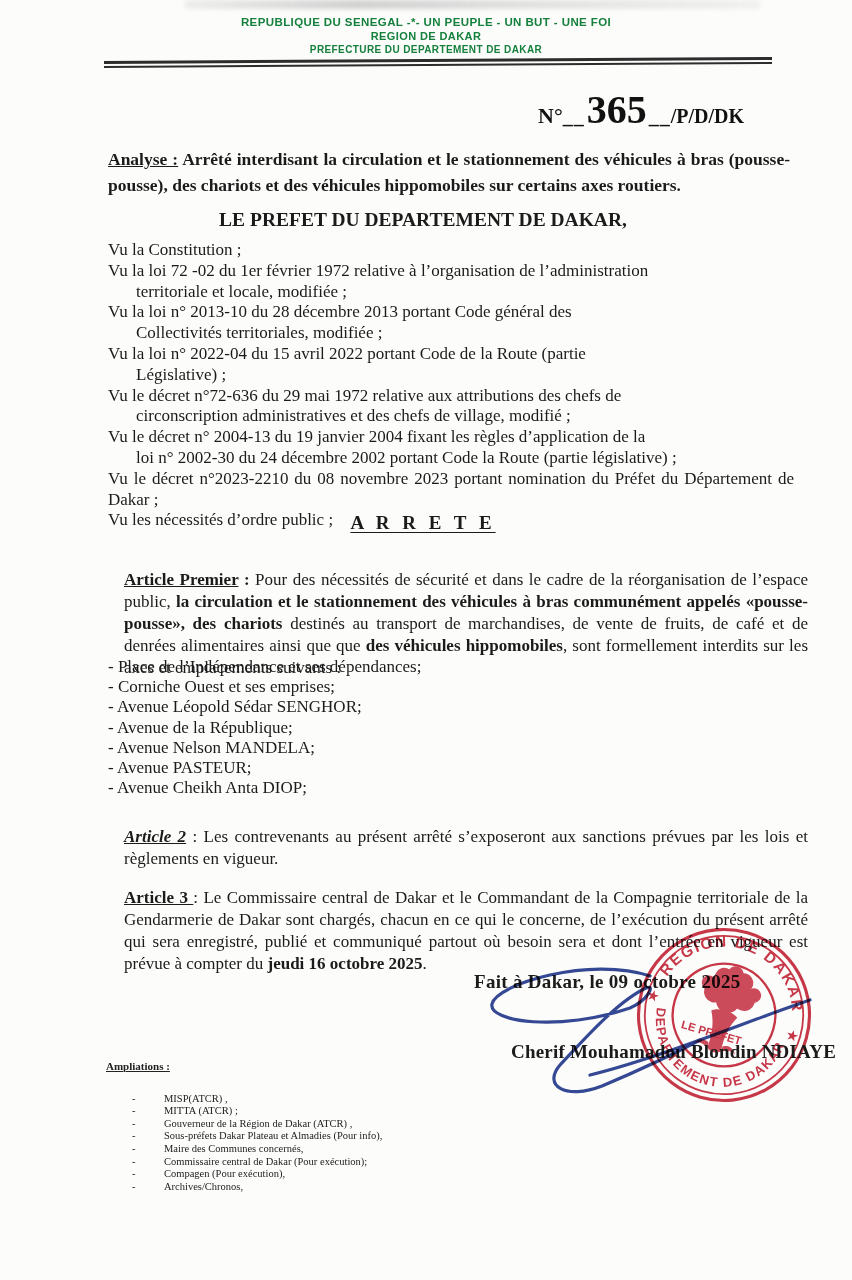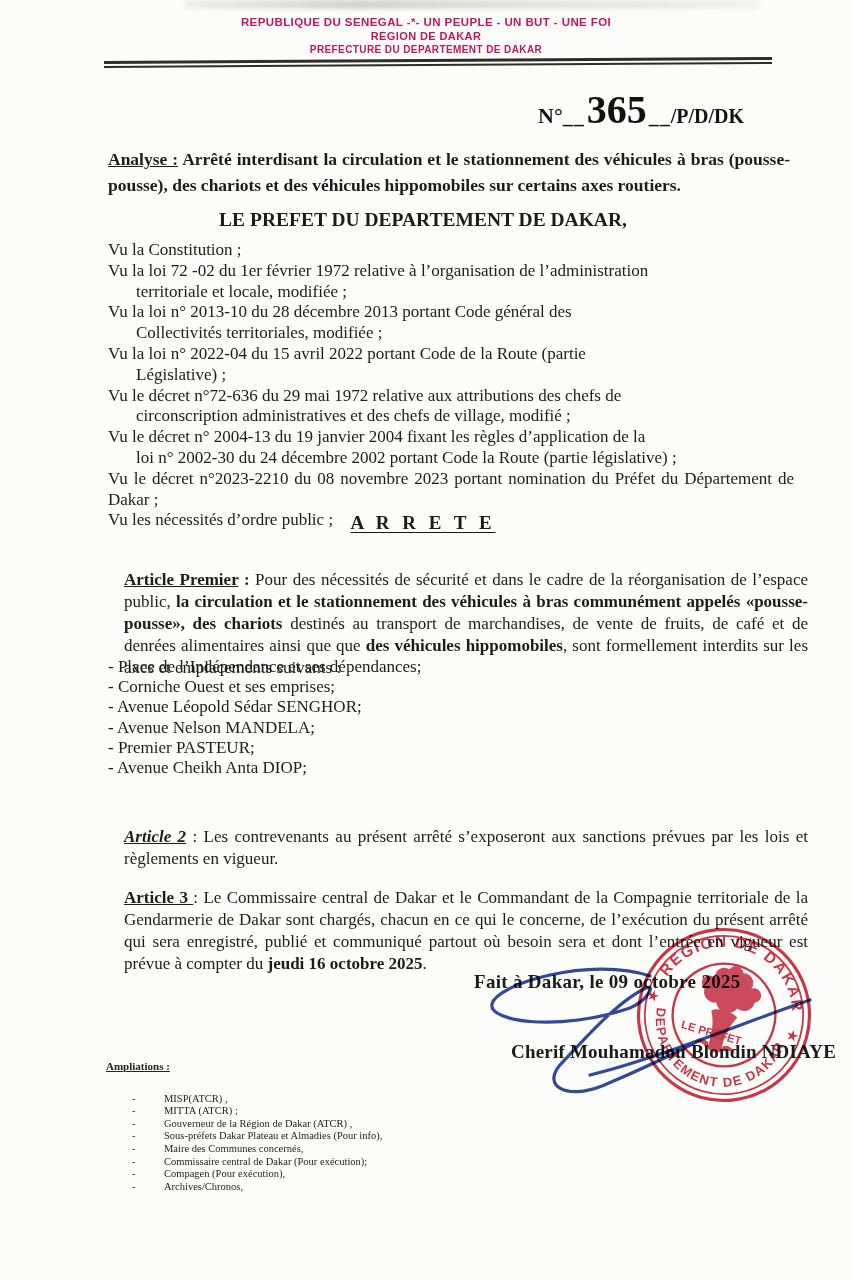--- a/index.html
+++ b/index.html
@@ -2,21 +2,21 @@
 <html><head>
 <meta charset="utf-8">
 <style>
   html,body{margin:0;padding:0;background:#ffffff;}
   .page{position:relative;width:852px;height:1280px;background:#fcfcfb;
         font-family:"Liberation Serif",serif;color:#1b1b1b;overflow:hidden;}
   .bleed{position:absolute;top:0;left:185px;width:575px;height:9px;
          background:linear-gradient(90deg,rgba(110,110,110,.10),rgba(110,110,110,.30) 30%,rgba(110,110,110,.18) 60%,rgba(110,110,110,.08));
          filter:blur(2px);}
   .hdr{position:absolute;top:15px;left:0;width:100%;text-align:center;
-       font-family:"Liberation Sans",sans-serif;font-weight:bold;color:#be185d;line-height:14px;}
+       font-family:"Liberation Sans",sans-serif;font-weight:bold;color:#15803d;line-height:14px;}
   .hdr .h1{font-size:11.5px;letter-spacing:.4px;}
   .hdr .h2{font-size:11px;letter-spacing:.4px;}
   .hdr .h3{font-size:10px;letter-spacing:.4px;}
   .rule{position:absolute;top:59px;left:104px;width:668px;height:2px;
         border-top:3px solid #2d2d2d;border-bottom:2px solid #2d2d2d;transform:rotate(-0.35deg);}
   .numline{position:absolute;top:86px;left:538px;display:flex;align-items:baseline;font-weight:bold;color:#111;}
   .n-pref{font-size:22px;}
   .n-und{font-size:20px;letter-spacing:1px;}
   .n-val{font-size:40px;padding:0 2px;}
   .n-suf{font-size:20px;}
@@ -95,22 +95,23 @@
   <div class="arrete">
     <span class="u">A R R E T E</span>
   </div>
 
   <p class="para" id="art1"><span style="font-weight: bold; text-decoration: underline;">Article Premier</span><span style="font-weight: bold;"> : </span><span>Pour des nécessités de sécurité et dans le cadre de la réorganisation de l’espace public, </span><span style="font-weight: bold;">la circulation et le stationnement des véhicules à bras communément appelés «pousse-pousse», des chariots </span><span>destinés au transport de marchandises, de vente de fruits, de café et de denrées alimentaires ainsi que que </span><span style="font-weight: bold;">des véhicules hippomobiles</span><span>, sont formellement interdits sur les axes et emplacements suivants :</span></p>
 
   <div class="streets" id="streets">
       <div class="street">- Place de l’Indépendance et ses dépendances;</div>
       <div class="street">- Corniche Ouest et ses emprises;</div>
       <div class="street">- Avenue Léopold Sédar SENGHOR;</div>
+      <div class="street">- Avenue de la République;</div>
       <div class="street">- Avenue Nelson MANDELA;</div>
-      <div class="street">- Premier PASTEUR;</div>
+      <div class="street">- Avenue PASTEUR;</div>
       <div class="street">- Avenue Cheikh Anta DIOP;</div>
     </div>
 
   <p class="para" id="art2"><span style="font-weight: bold; text-decoration: underline; font-style: italic;">Article 2</span><span> : Les contrevenants au présent arrêté s’exposeront aux sanctions prévues par les lois et règlements en vigueur.</span></p>
 
   <p class="para" id="art3"><span style="font-weight: bold; text-decoration: underline;">Article 3 </span><span>: Le Commissaire central de Dakar et le Commandant de la Compagnie territoriale de la Gendarmerie de Dakar sont chargés, chacun en ce qui le concerne, de l’exécution du présent arrêté qui sera enregistré, publié et communiqué partout où besoin sera et dont l’entrée en vigueur est prévue à compter du </span><span style="font-weight: bold;">jeudi 16 octobre 2025</span><span>.</span></p>
 
   <div class="dateline">Fait à Dakar, le 09 octobre 2025</div>
 
   <svg class="stamp" viewBox="0 0 200 200">

